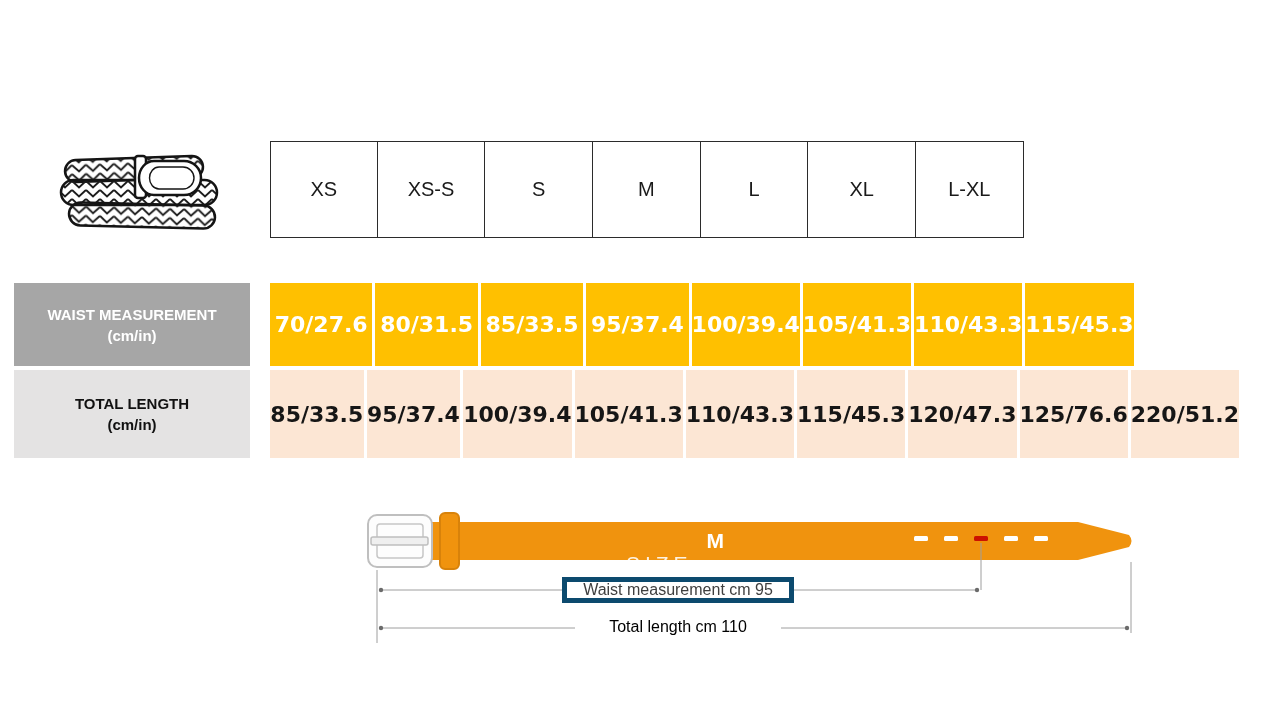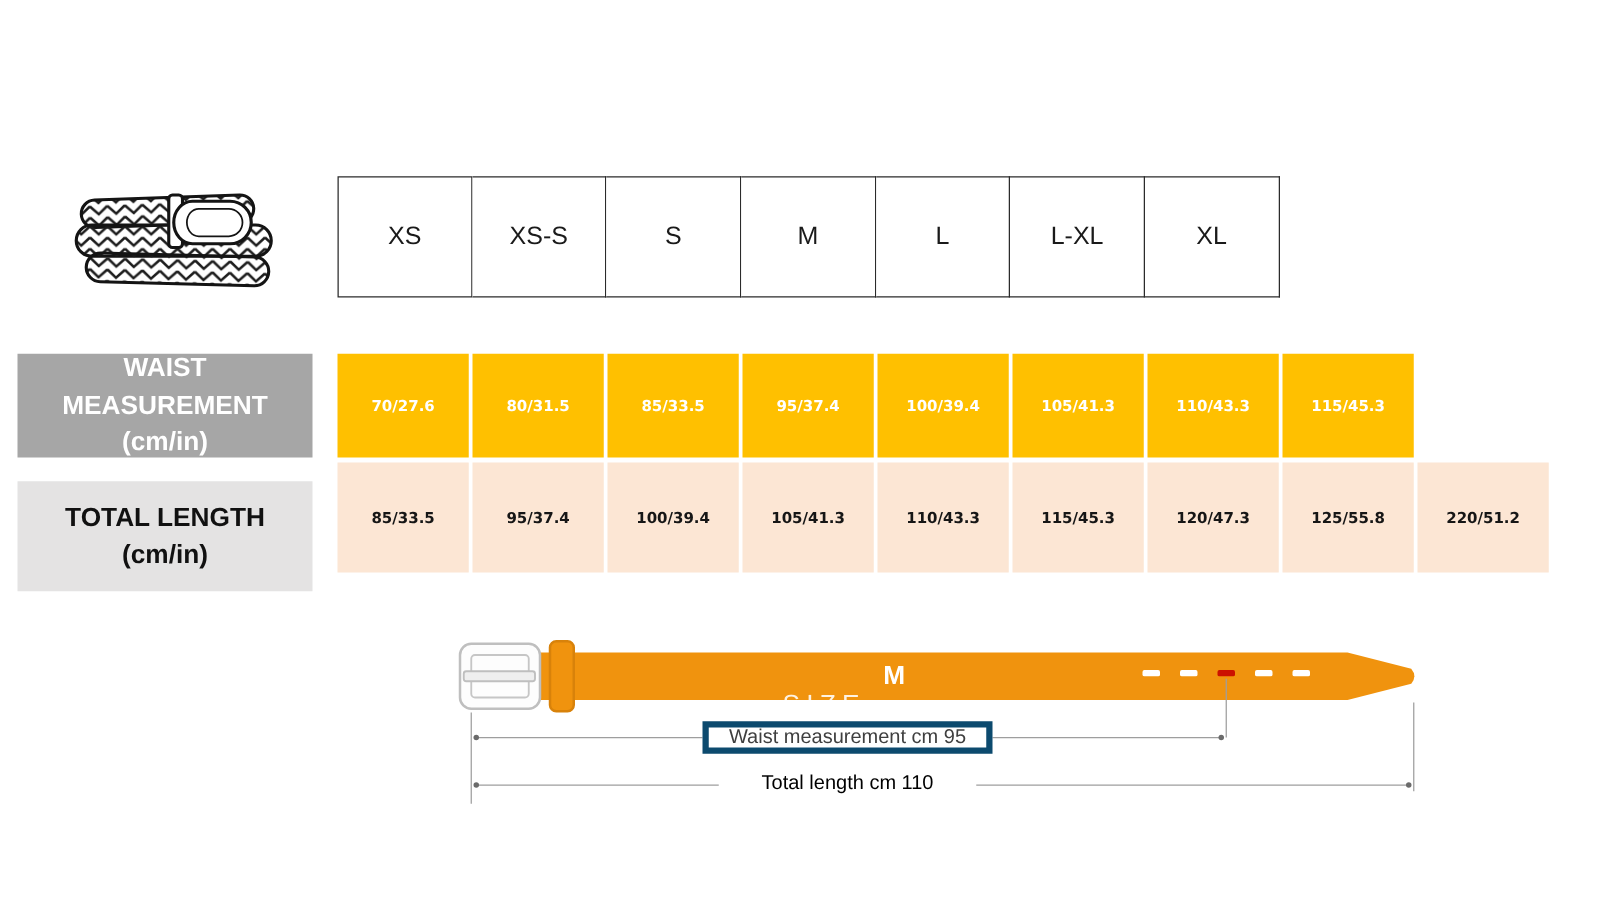--- a/index.html
+++ b/index.html
@@ -17,34 +17,34 @@
     border: 1px solid #2b2b2b;
     display: flex; align-items: center; justify-content: center;
     font-size: 20px; color: #1a1a1a; background: #ffffff;
   }
   .size-header .cell:not(:first-child) { border-left: none; }
 
   
   .row-label {
     left: 14px; width: 236px;
     display: flex; flex-direction: column; align-items: center; justify-content: center;
-    font-weight: bold; font-size: 21px; line-height: 1.4; text-align: center;
+    font-weight: bold; font-size: 15px; line-height: 1.4; text-align: center;
   }
   .row-label.waist { top: 283px; height: 83px; background: #a6a6a6; color: #ffffff; }
-  .row-label.total { top: 385px; height: 88px; background: #e4e3e3; color: #111111; }
+  .row-label.total { top: 370px; height: 88px; background: #e4e3e3; color: #111111; }
 
   .data-row {
     left: 270px; width: 969px;
     display: grid; grid-template-columns: repeat(9, 1fr); column-gap: 3px;
   }
   .data-row.waist { top: 283px; height: 83px; }
   .data-row.total { top: 370px; height: 88px; }
   .data-row .cell {
     display: flex; align-items: center; justify-content: center;
-    font-family: "DejaVu Sans", sans-serif; font-weight: bold; font-size: 12px;
+    font-family: "DejaVu Sans", sans-serif; font-weight: bold; font-size: 22px;
   }
   .data-row.waist .cell { background: #ffc000; color: #ffffff; }
   .data-row.total .cell { background: #fce6d4; color: #161616; }
 
   
   .size-label {
     left: 500px; top: 526px; width: 350px; height: 30px;
     display: flex; align-items: center; justify-content: center; gap: 14px;
   }
   .size-label .word {
@@ -81,22 +81,22 @@
   <path d="M96 17 h30 a17 17 0 0 1 0 34 h-30 a15 17 0 0 1 0 -34 z" fill="#ffffff" stroke="#141414" stroke-width="2.5"></path>
   <path d="M101 23 h24 a11 11 0 0 1 0 22 h-24 a9.5 11 0 0 1 0 -22 z" fill="none" stroke="#141414" stroke-width="1.4"></path>
 </svg>
 
 <div class="abs size-header">
   <div class="cell">XS</div>
   <div class="cell">XS-S</div>
   <div class="cell">S</div>
   <div class="cell">M</div>
   <div class="cell">L</div>
+  <div class="cell">XL</div>
   <div class="cell">L-XL</div>
-  <div class="cell">XL</div>
 </div>
 
 <div class="abs row-label waist">
   <span>WAIST MEASUREMENT</span>
   <span>(cm/in)</span>
 </div>
 <div class="abs data-row waist">
   <div class="cell">70/27.6</div>
   <div class="cell">80/31.5</div>
   <div class="cell">85/33.5</div>
@@ -112,21 +112,21 @@
   <span>(cm/in)</span>
 </div>
 <div class="abs data-row total">
   <div class="cell">85/33.5</div>
   <div class="cell">95/37.4</div>
   <div class="cell">100/39.4</div>
   <div class="cell">105/41.3</div>
   <div class="cell">110/43.3</div>
   <div class="cell">115/45.3</div>
   <div class="cell">120/47.3</div>
-  <div class="cell">125/55.8</div>
+  <div class="cell">125/76.6</div>
   <div class="cell">220/51.2</div>
 </div>
 
 <svg class="abs" style="left:340px; top:495px;" width="820" height="165" viewBox="340 495 820 165">
 
   <line x1="377" y1="570" x2="377" y2="643" stroke="#9e9e9e" stroke-width="1"></line>
   <line x1="1131" y1="562" x2="1131" y2="633" stroke="#9e9e9e" stroke-width="1"></line>
   <line x1="381" y1="590" x2="977" y2="590" stroke="#9e9e9e" stroke-width="1"></line>
   <line x1="381" y1="628" x2="1127" y2="628" stroke="#9e9e9e" stroke-width="1"></line>
 

